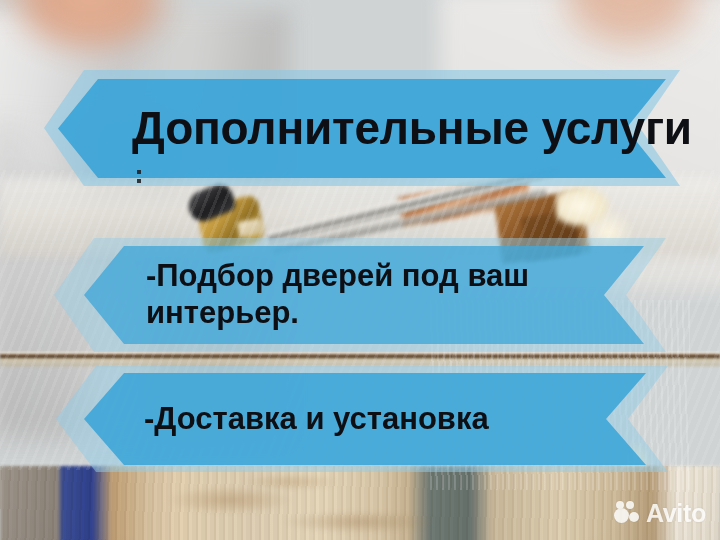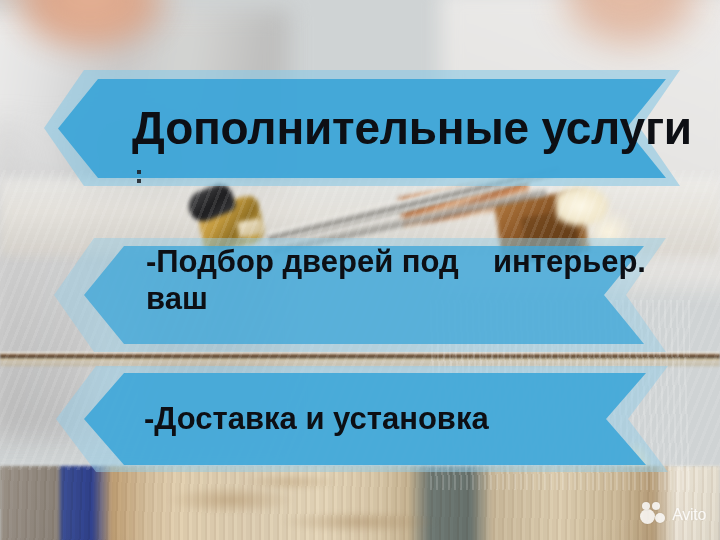--- a/index.html
+++ b/index.html
@@ -239,21 +239,21 @@
       linear-gradient(#1a1c22,#1a1c22) 0 9px/4px 4px no-repeat;
     opacity:.85;
   }
 
   
   #banner-item1 { left:54px; top:238px; width:612px; height:114px; }
   #banner-item1 .glow-box { position:absolute; left:0; top:0; width:612px; height:114px; }
   #banner-item1 .fill-box { position:absolute; left:30px; top:8px; width:560px; height:98px; }
   #banner-item1 .txt {
     position:absolute; left:92px; top:6px; width:500px; height:102px;
-    display:flex; flex-direction:row; justify-content:center;
+    display:flex; flex-direction:column; justify-content:center;
     font-size:31px; font-weight:bold; color:#0d0f14; line-height:1.18;
   }
   #banner-item1 .chev.fill { background:rgba(66,168,216,.80); }
   #banner-item1 .chev.glow { background:rgba(150,205,230,.48); }
 
   
   #banner-item2 { left:56px; top:366px; width:612px; height:106px; }
   #banner-item2 .glow-box { position:absolute; left:0; top:0; width:612px; height:106px; }
   #banner-item2 .fill-box { position:absolute; left:28px; top:7px; width:562px; height:92px; }
   #banner-item2 .txt {
@@ -275,21 +275,21 @@
   }
   #avito-watermark .logo-mark i {
     position:absolute; border-radius:50%; background:#fff; display:block;
     box-shadow:0 0 2px rgba(0,0,0,.12);
   }
   #avito-watermark .logo-mark .c1 { left:0; top:7px; width:15px; height:15px; }
   #avito-watermark .logo-mark .c2 { left:12px; top:0px; width:8px; height:8px; }
   #avito-watermark .logo-mark .c3 { left:2px; top:0px; width:8px; height:8px; }
   #avito-watermark .logo-mark .c4 { left:15px; top:11px; width:10px; height:10px; }
   #avito-watermark .wordmark {
-    font-size:16px; font-weight:normal; color:#fff; letter-spacing:-.3px;
+    font-size:25px; font-weight:bold; color:#fff; letter-spacing:-.3px;
     text-shadow:0 0 3px rgba(0,0,0,.10);
   }
 </style>
 </head>
 <body>
 
 <div id="stage">
 
   <div class="bg-layer">
     <div class="bg-base"></div>

